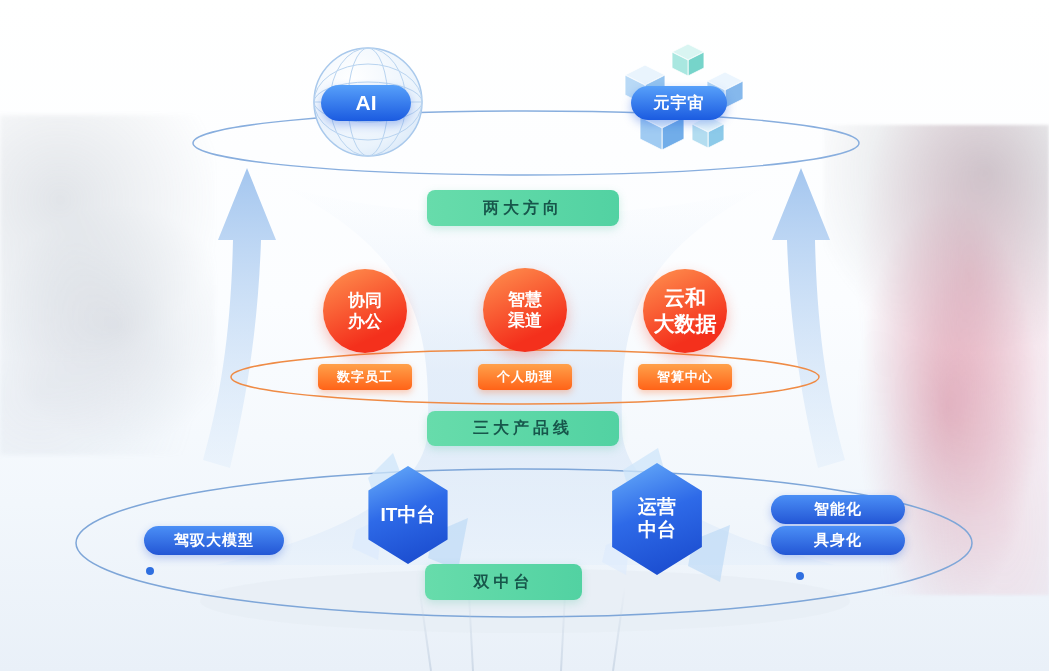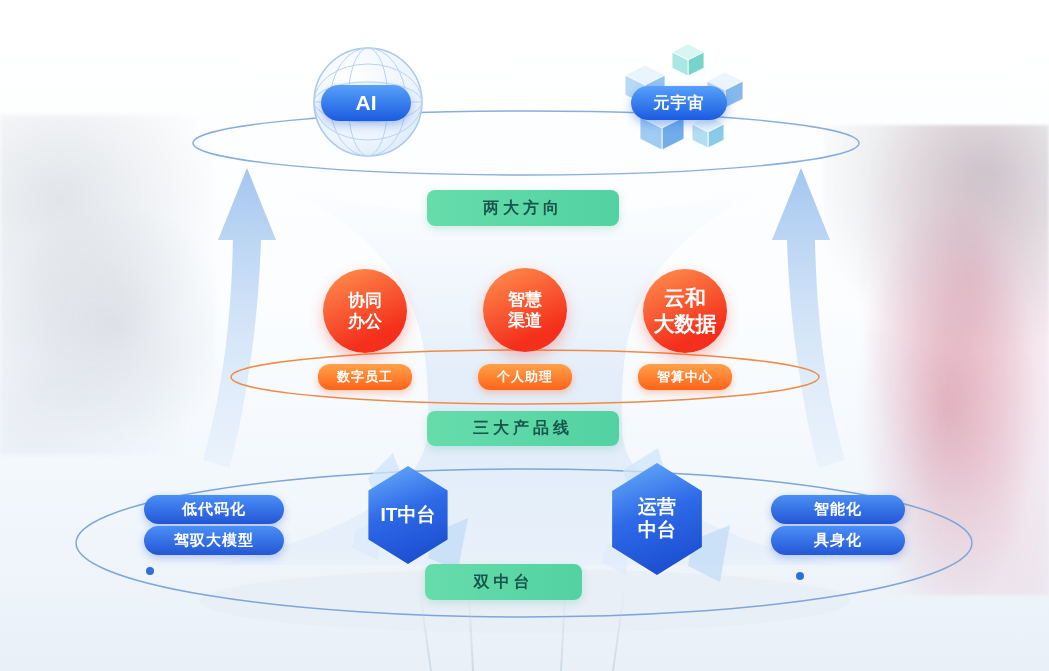--- a/index.html
+++ b/index.html
@@ -66,21 +66,21 @@
     display: flex; align-items: center; justify-content: center; text-align: center;
     color: #fff; font-weight: bold; font-size: 17px; line-height: 1.25; white-space: pre-line;
     background: linear-gradient(155deg, #ff9350 0%, #f4301c 75%);
     box-shadow: 0 6px 14px rgba(244, 60, 30, .30);
   }
   .c1 { left: 323px; top: 269px; }
   .c2 { left: 483px; top: 268px; }
   .c3 { left: 643px; top: 269px; font-size: 21px; }
 
   .tag-orange {
-    position: absolute; z-index: 3; height: 26px; border-radius: 12px;
+    position: absolute; z-index: 3; height: 26px; border-radius: 5px;
     display: flex; align-items: center; justify-content: center;
     color: #fff; font-weight: bold; font-size: 13px; letter-spacing: 1px;
     background: linear-gradient(180deg, #ffa14a 0%, #ff6318 100%);
     box-shadow: 0 3px 7px rgba(255, 110, 40, .35);
   }
   .o1 { left: 318px; top: 364px; width: 94px; }
   .o2 { left: 478px; top: 364px; width: 94px; }
   .o3 { left: 638px; top: 364px; width: 94px; }
 
   .hex {
@@ -211,20 +211,19 @@
   <div class="tier-badge t2">三大产品线</div>
 
   <div class="hex hex-it">
     <span class="hex-label">IT中台</span>
   </div>
   <div class="hex hex-ops">
     <span class="hex-label">运营
 中台</span>
   </div>
 
-  <div class="tag-blue bl1">低代码化</div>
   <div class="tag-blue bl2">驾驭大模型</div>
   <div class="tag-blue br1">智能化</div>
   <div class="tag-blue br2">具身化</div>
 
   <div class="tier-badge t3">双中台</div>
 
 </div>
 
 </body></html>

